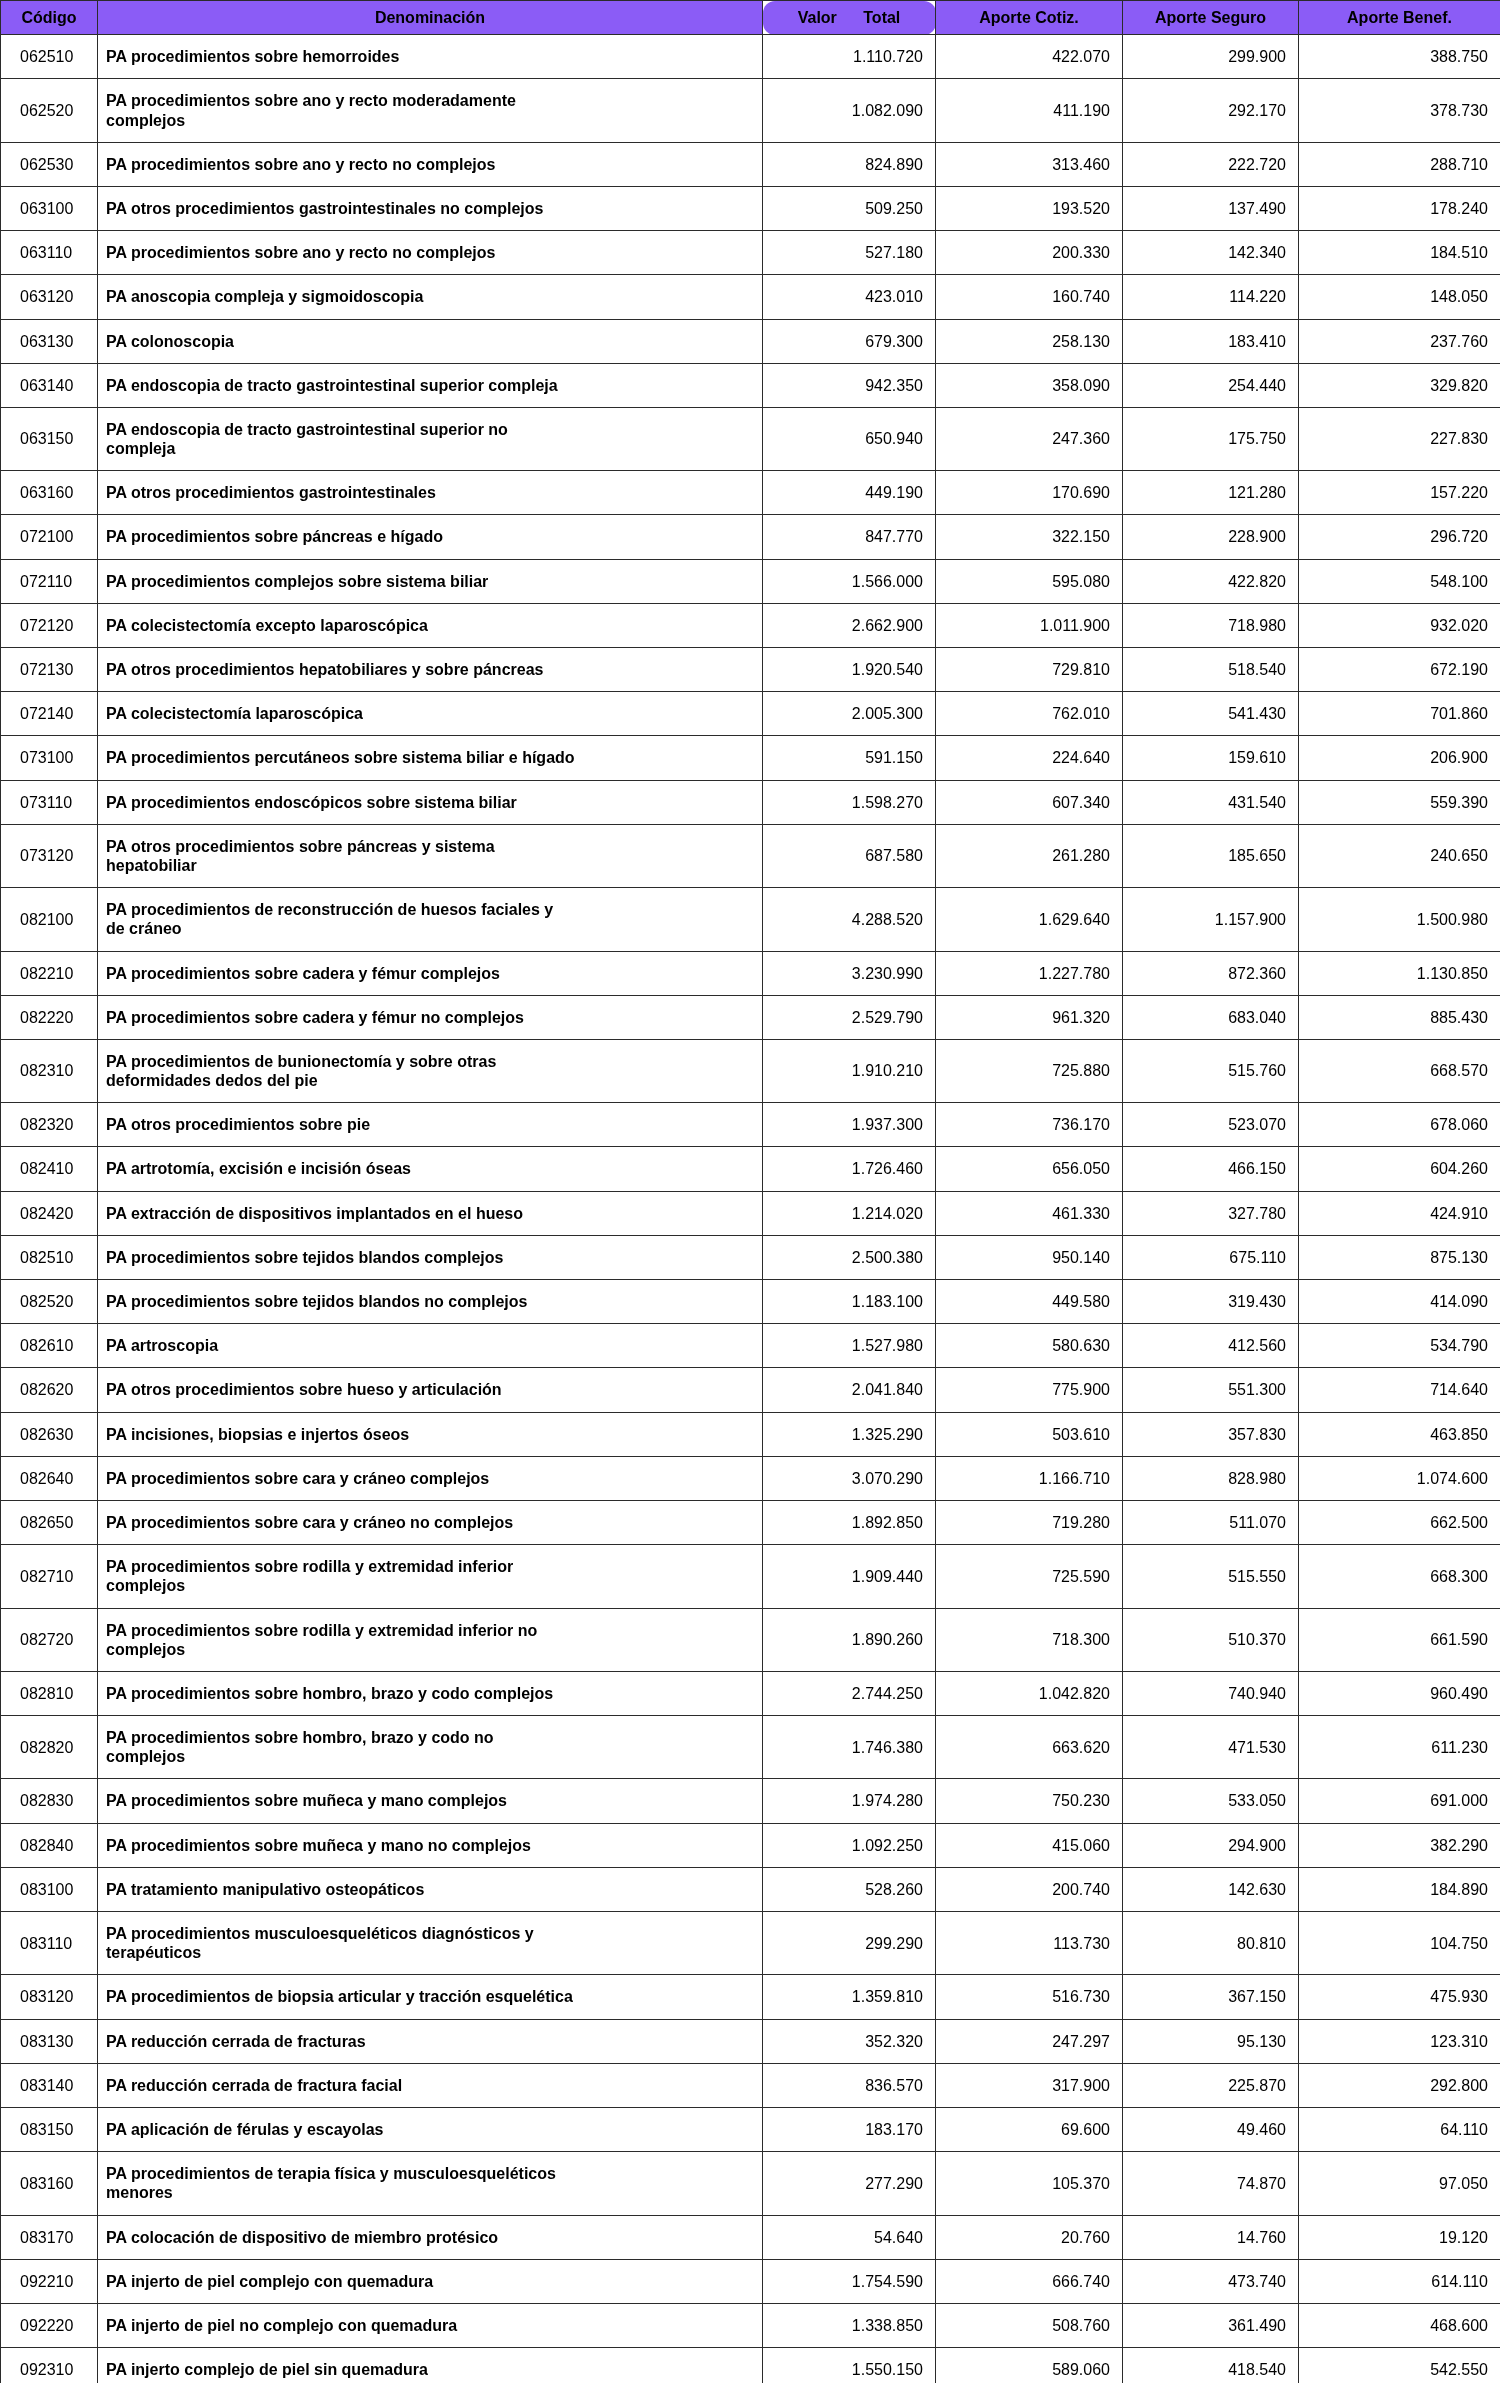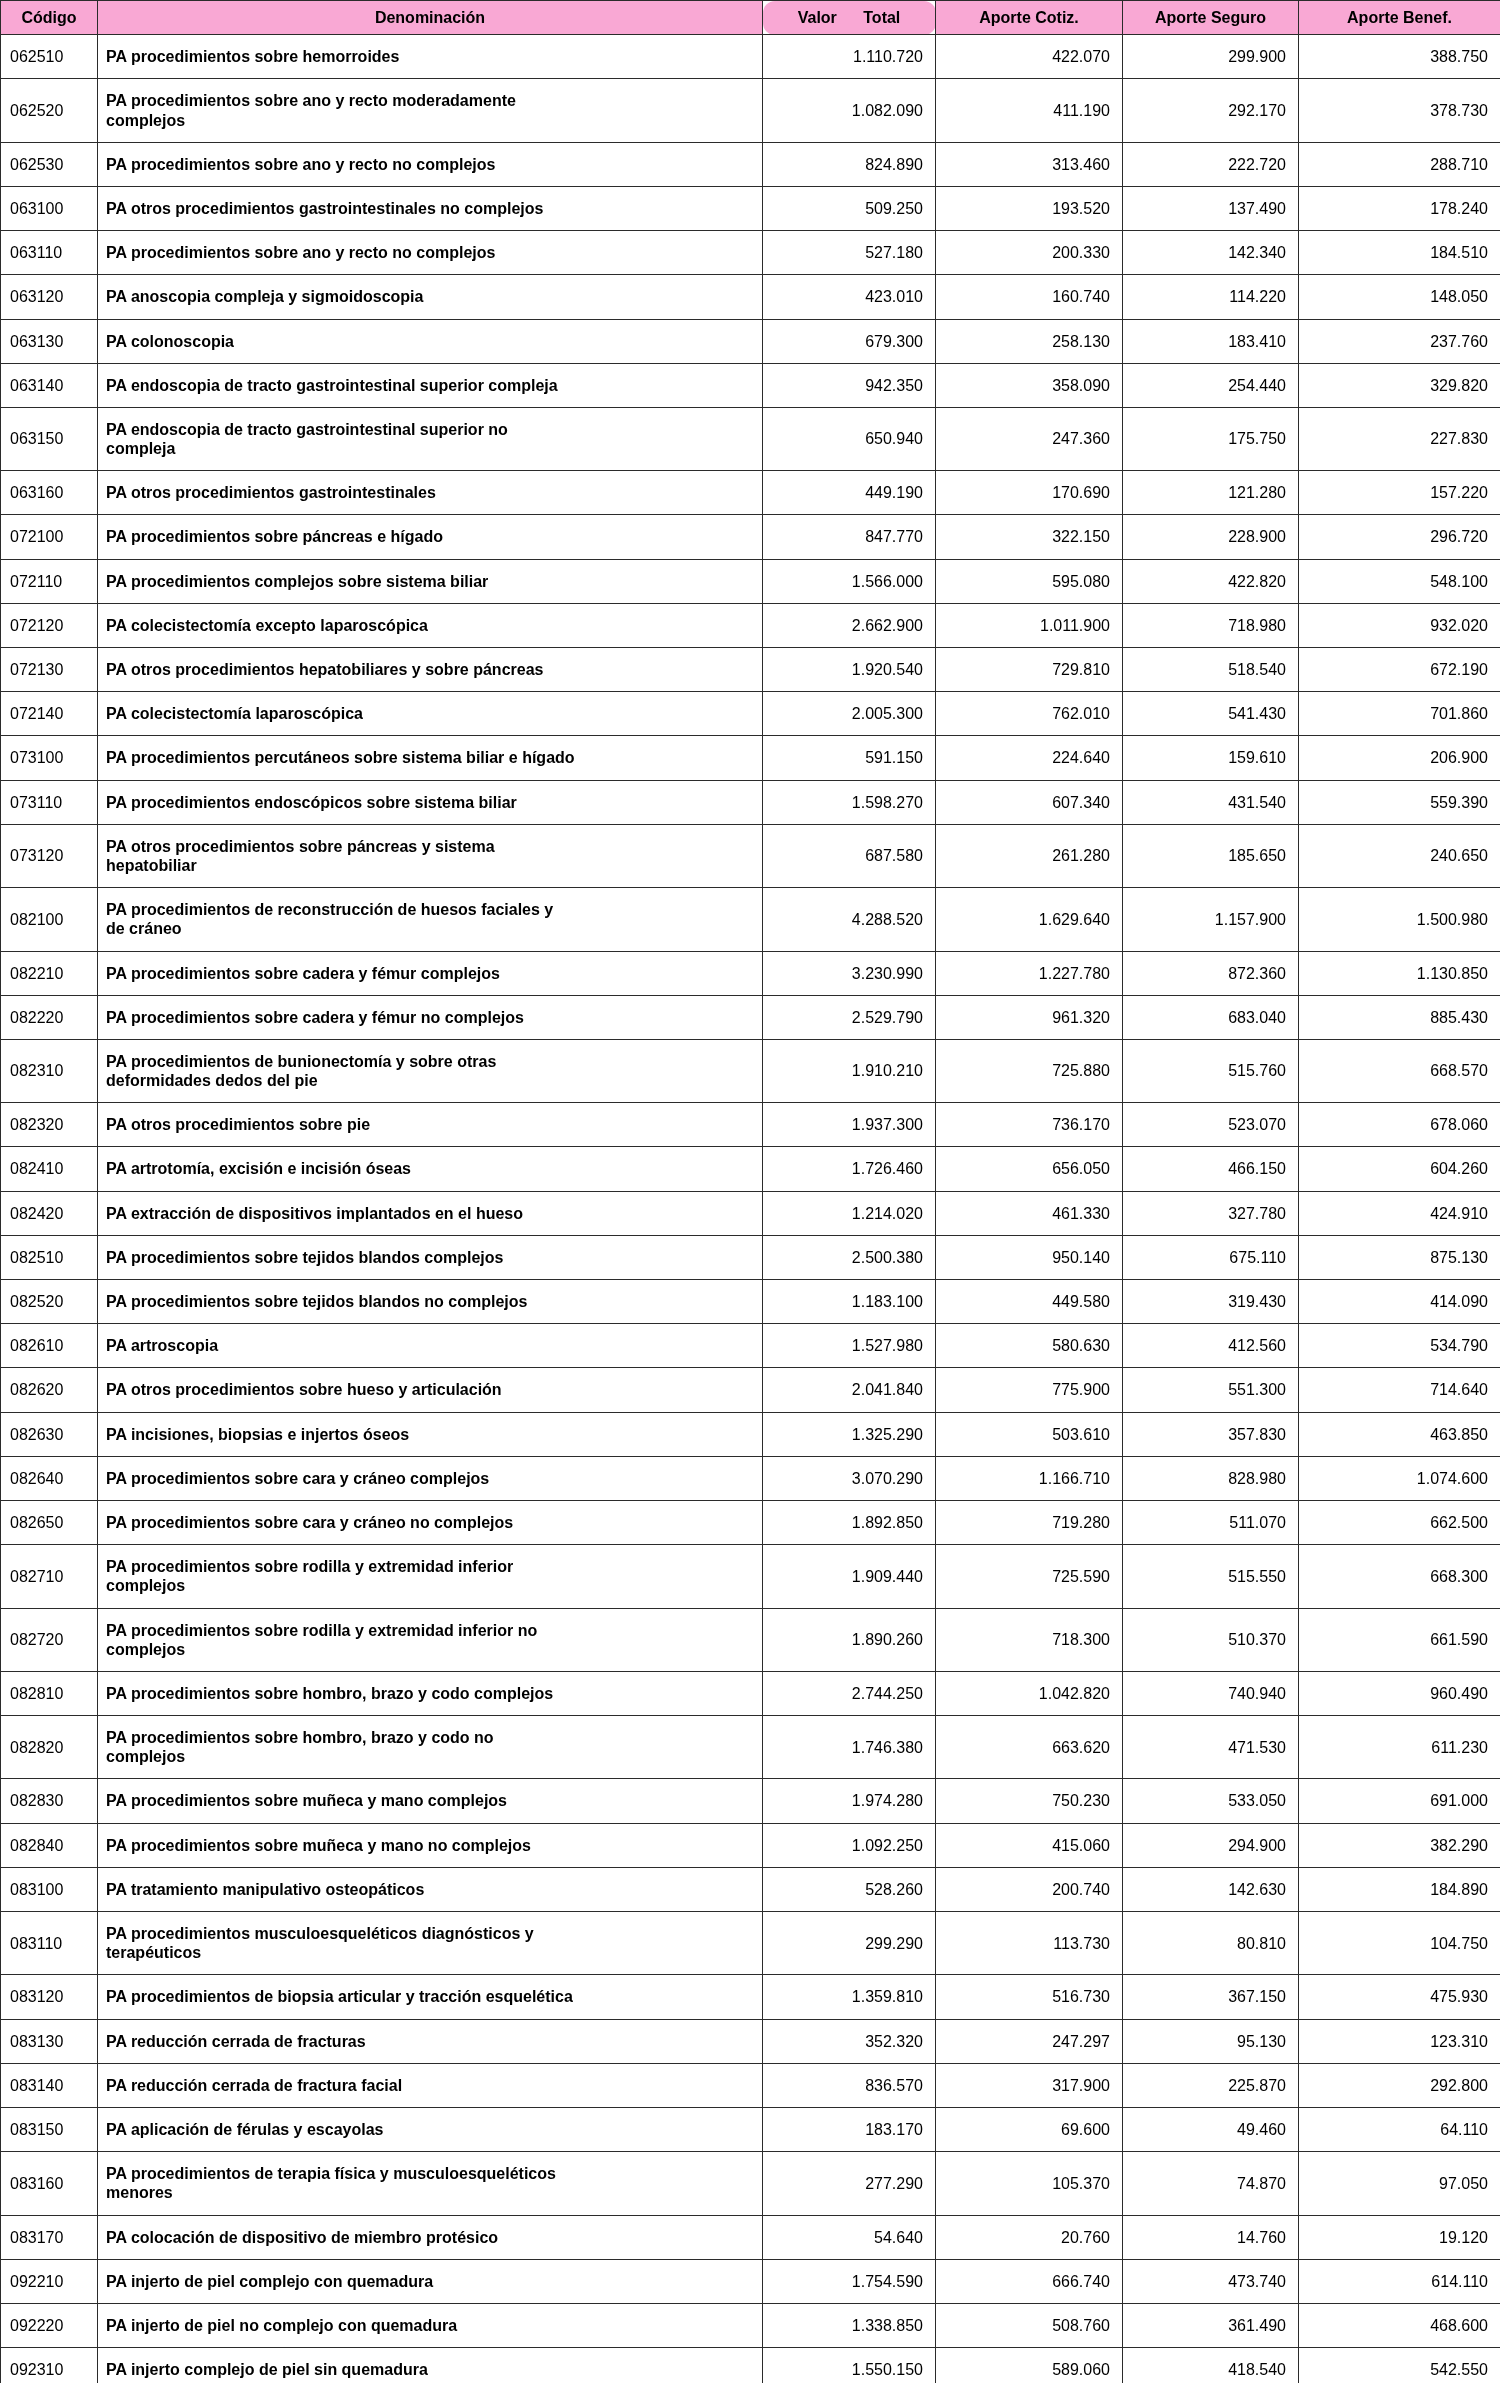--- a/index.html
+++ b/index.html
@@ -18,32 +18,32 @@
   }
   th, td {
     border: 1px solid #2b2b2b;
     vertical-align: middle;
     line-height: 1.2;
   }
   thead th {
     font-weight: bold;
     text-align: center;
     padding: 7px 8px;
-    background: #f9a8d4;
+    background: #8b5cf6;
   }
   thead th.spread {
     word-spacing: 22px;
     border-radius: 12px;
   }
   td {
     padding: 12px 8px;
   }
   td.col-code {
     text-align: left;
-    padding-left: 9px;
+    padding-left: 19px;
   }
   td.col-name {
     text-align: left;
     padding-left: 8px;
     font-weight: bold;
   }
   td.col-name .name-inner {
     display: inline-block;
     max-width: 470px;
   }

